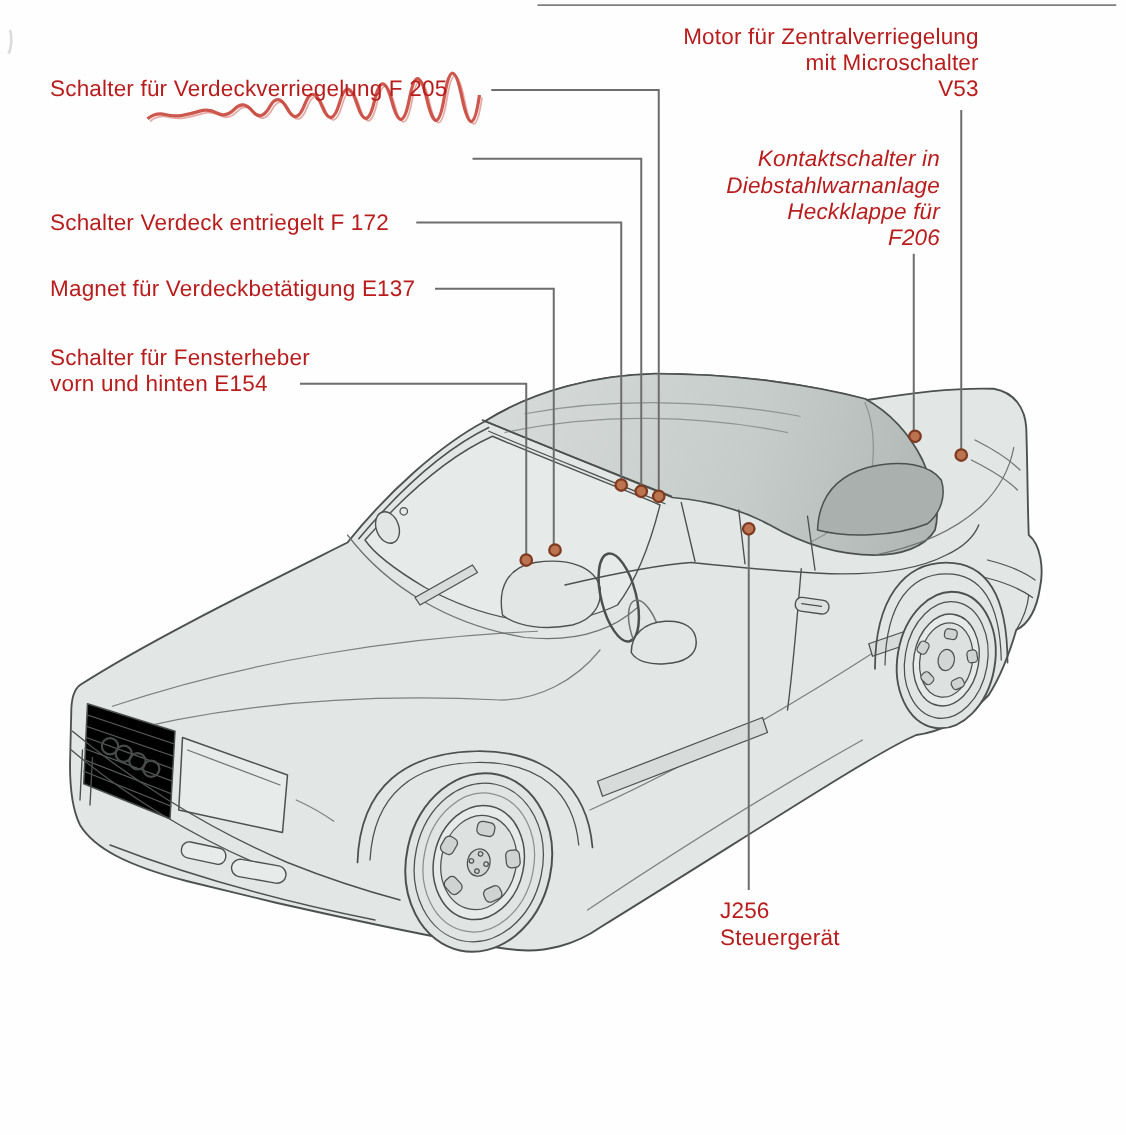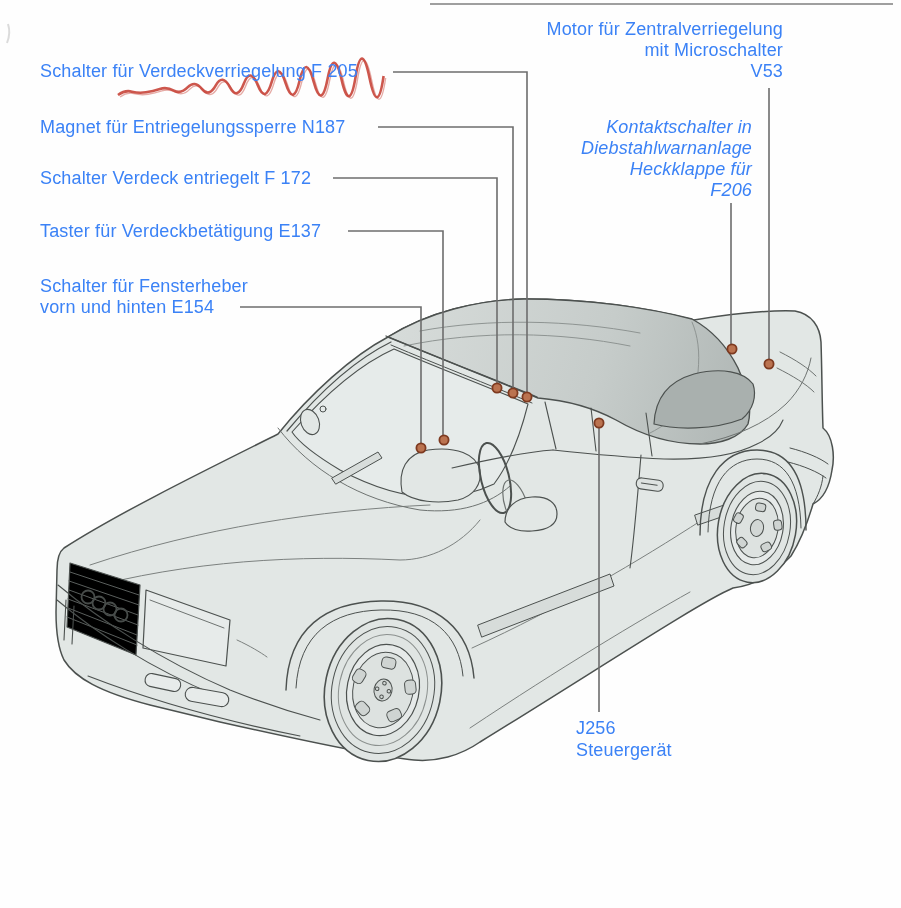--- a/index.html
+++ b/index.html
@@ -1,19 +1,19 @@
 <!DOCTYPE html>
 <html><head>
 <meta charset="utf-8">
 <style>
   html,body{margin:0;padding:0;background:#ffffff;}
   #page{position:relative;width:901px;height:908px;background:#fefefe;overflow:hidden;
         font-family:"Liberation Sans",sans-serif;}
   #car-svg{position:absolute;left:0;top:0;width:901px;height:908px;}
-  .lbl{position:absolute;font:18px/20px "Liberation Sans",sans-serif;color:#3b82f6;
+  .lbl{position:absolute;font:18px/20px "Liberation Sans",sans-serif;color:#b91c1c;
        white-space:nowrap;letter-spacing:.15px;}
   .lbl.right{text-align:right;}
   .lbl.ml{line-height:21px;}
 </style>
 </head>
 <body>
 
 <div id="page">
 
   <svg id="car-svg" viewBox="0 0 901 908" xmlns="http://www.w3.org/2000/svg">
@@ -232,25 +232,24 @@
     </g>
 
     <g fill="none" stroke="#c8453a" transform="rotate(-1.5 118 95)">
       <path stroke-width="2.6" opacity="0.9" d="M118,95 q7,-5 14,-3 t14,1 t14,-3 t14,2 t14,-3 t14,2 t14,-3 t14,2 t14,-3 t14,2 t14,-3 t14,2 t14,-3 t14,2 t14,-3 t14,2 t14,-3 t14,2 t14,-2"></path>
       <path stroke-width="1.4" opacity="0.45" transform="translate(2,2)" d="M118,95 q7,-5 14,-3 t14,1 t14,-3 t14,2 t14,-3 t14,2 t14,-3 t14,2 t14,-3 t14,2 t14,-3 t14,2 t14,-3 t14,2 t14,-3 t14,2 t14,-3 t14,2 t14,-2"></path>
     </g>
   </svg>
 
   <div class="lbl" style="left:40px;top:61px;">Schalter für Verdeckverriegelung F 205</div>
 
-  <div class="lbl" style="left:40px;top:117px;">Magnet für Entriegelungssperre N187</div>
 
   <div class="lbl" style="left:40px;top:168px;text-align:center;">Schalter Verdeck entriegelt F 172</div>
 
-  <div class="lbl" style="left:40px;top:221px;">Taster für Verdeckbetätigung E137</div>
+  <div class="lbl" style="left:40px;top:221px;">Magnet für Verdeckbetätigung E137</div>
 
   <div class="lbl ml" style="left:40px;top:276px;">
     <div>Schalter für Fensterheber</div>
     <div>vorn und hinten E154</div>
   </div>
 
   <div class="lbl right ml" style="right:118px;top:19px;">
     <div>Motor für Zentralverriegelung</div>
     <div>mit Microschalter</div>
     <div>V53</div>

